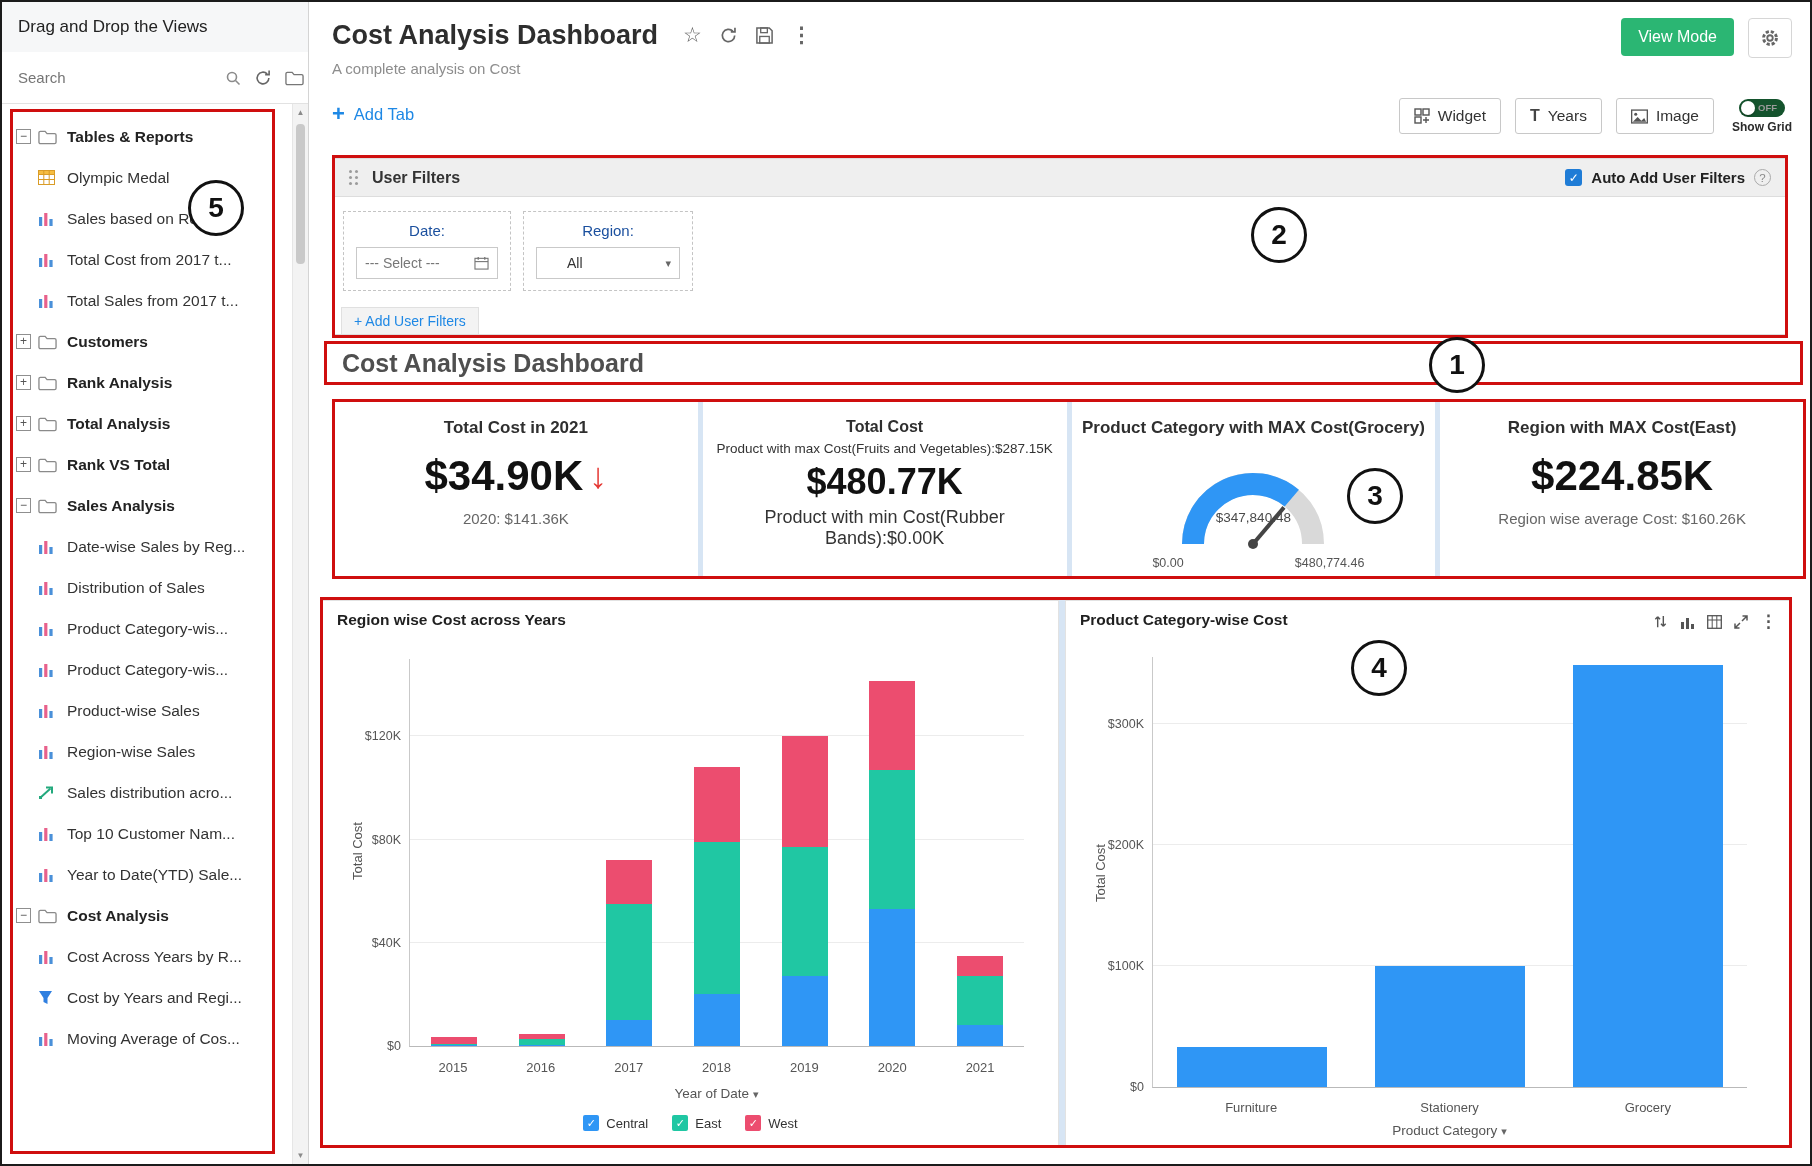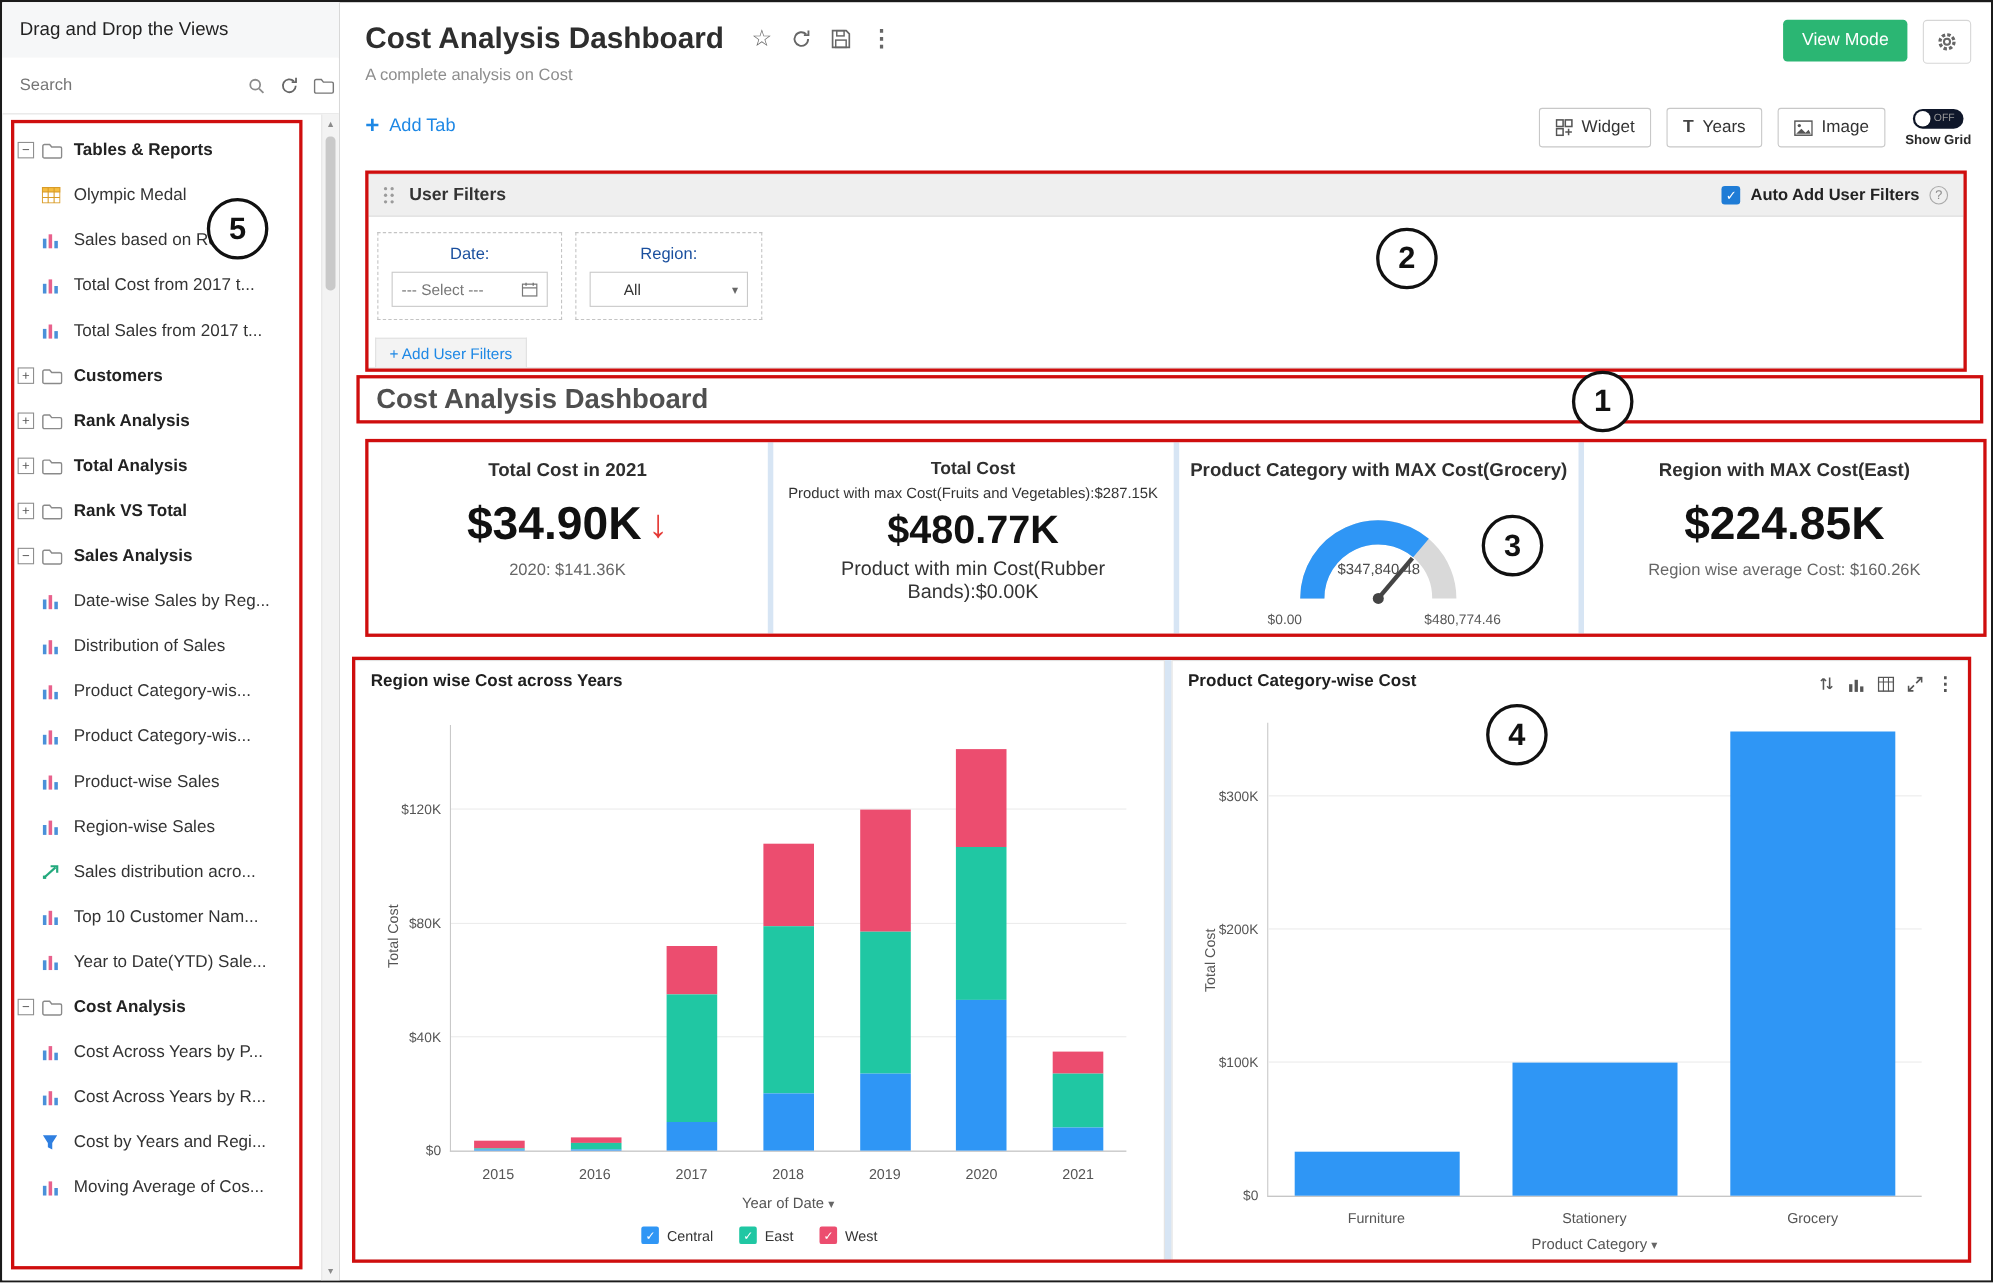--- a/index.html
+++ b/index.html
@@ -29,21 +29,21 @@
   .hicon{color:#666;font-size:21px;display:inline-flex;align-items:center;cursor:pointer;}
   .subtitle{position:absolute;left:330px;top:58px;font-size:15px;color:#8d8d8d;}
   .view-mode{position:absolute;right:76px;top:16px;height:38px;padding:0 17px;background:#2bb673;color:#fff;font-size:16px;border:none;border-radius:4px;display:flex;align-items:center;cursor:pointer;font-family:inherit;margin-left:28px;}
   .gear-btn{position:absolute;right:18px;top:16px;width:42px;height:38px;background:#fff;border:1px solid #d6d6d6;border-radius:4px;display:flex;align-items:center;justify-content:center;cursor:pointer;}
   .add-tab{position:absolute;left:330px;top:102px;display:flex;align-items:center;gap:9px;color:#1e88e5;font-size:16.5px;cursor:pointer;}
   .add-tab .plus{font-size:22px;font-weight:bold;line-height:20px;}
   .tool-row{position:absolute;right:18px;top:96px;display:flex;align-items:center;gap:14px;}
   .tool-btn{height:36px;border:1px solid #c8c8c8;background:#fff;border-radius:3px;display:flex;align-items:center;gap:8px;padding:0 14px;font-size:15.5px;color:#333;cursor:pointer;font-family:inherit;}
   .tglyph{font-weight:bold;font-size:16px;color:#444;}
   .grid-toggle{display:flex;flex-direction:column;align-items:center;gap:3px;margin-left:4px;}
-  .pill{width:46px;height:18px;border-radius:9px;background:#0f172a;position:relative;display:flex;align-items:center;justify-content:flex-end;padding-right:8px;font-size:9.5px;font-weight:normal;color:#9b9b9b;box-sizing:border-box;cursor:pointer;}
+  .pill{width:46px;height:18px;border-radius:9px;background:#14532d;position:relative;display:flex;align-items:center;justify-content:flex-end;padding-right:8px;font-size:9.5px;font-weight:bold;color:#9b9b9b;box-sizing:border-box;cursor:pointer;}
   .knob{position:absolute;left:2px;top:2px;width:14px;height:14px;border-radius:50%;background:#fff;box-shadow:0 1px 2px rgba(0,0,0,.35);}
   .grid-label{font-size:12px;font-weight:bold;color:#2b2b2b;}
 
   
   .filters{position:absolute;left:332px;top:156px;width:1452px;height:177px;background:#fff;border:1px solid #ddd;box-sizing:border-box;}
   .filters-head{height:38px;background:#efefef;border-bottom:1px solid #ddd;display:flex;align-items:center;padding:0 14px;gap:12px;box-sizing:border-box;}
   .drag-dots{width:3px;height:3px;border-radius:50%;background:#9b9b9b;box-shadow:0 6px 0 #9b9b9b,0 12px 0 #9b9b9b,6px 0 0 #9b9b9b,6px 6px 0 #9b9b9b,6px 12px 0 #9b9b9b;margin-top:-12px;margin-right:8px;}
   .fh-title{font-size:16px;font-weight:bold;color:#333;}
   .fh-right{margin-left:auto;display:flex;align-items:center;gap:9px;}
   .cbx{width:17px;height:17px;border-radius:3px;background:#1f7cd6;color:#fff;font-size:12px;display:flex;align-items:center;justify-content:center;cursor:pointer;}
@@ -353,31 +353,20 @@
           <span class="label">Year to Date(YTD) Sale...</span>
         </div>
         <div class="tree-row folder">
           <span class="expander">−</span>
           <span class="ticon">
             <svg width="19" height="16" viewBox="0 0 20 16">
               <path d="M1 3.5C1 2.7 1.7 2 2.5 2h5l2 2.5h8A1.5 1.5 0 0 1 19 6v7.5A1.5 1.5 0 0 1 17.5 15h-15A1.5 1.5 0 0 1 1 13.5z" fill="#fff" stroke="#8a8a8a" stroke-width="1.4"></path>
             </svg>
           </span>
           <span class="label">Cost Analysis</span>
-        </div>
-        <div class="tree-row">
-          <span class="spacer"></span>
-          <span class="ticon">
-            <svg width="16" height="15" viewBox="0 0 16 15">
-              <rect x="1" y="6" width="3.2" height="9" fill="#4a90d9"></rect>
-              <rect x="6.2" y="2" width="3.2" height="13" fill="#e8618c"></rect>
-              <rect x="11.4" y="8" width="3.2" height="7" fill="#4a90d9"></rect>
-            </svg>
-          </span>
-          <span class="label">Cost Across Years by P...</span>
         </div>
         <div class="tree-row">
           <span class="spacer"></span>
           <span class="ticon">
             <svg width="16" height="15" viewBox="0 0 16 15">
               <rect x="1" y="6" width="3.2" height="9" fill="#4a90d9"></rect>
               <rect x="6.2" y="2" width="3.2" height="13" fill="#e8618c"></rect>
               <rect x="11.4" y="8" width="3.2" height="7" fill="#4a90d9"></rect>
             </svg>
           </span>

